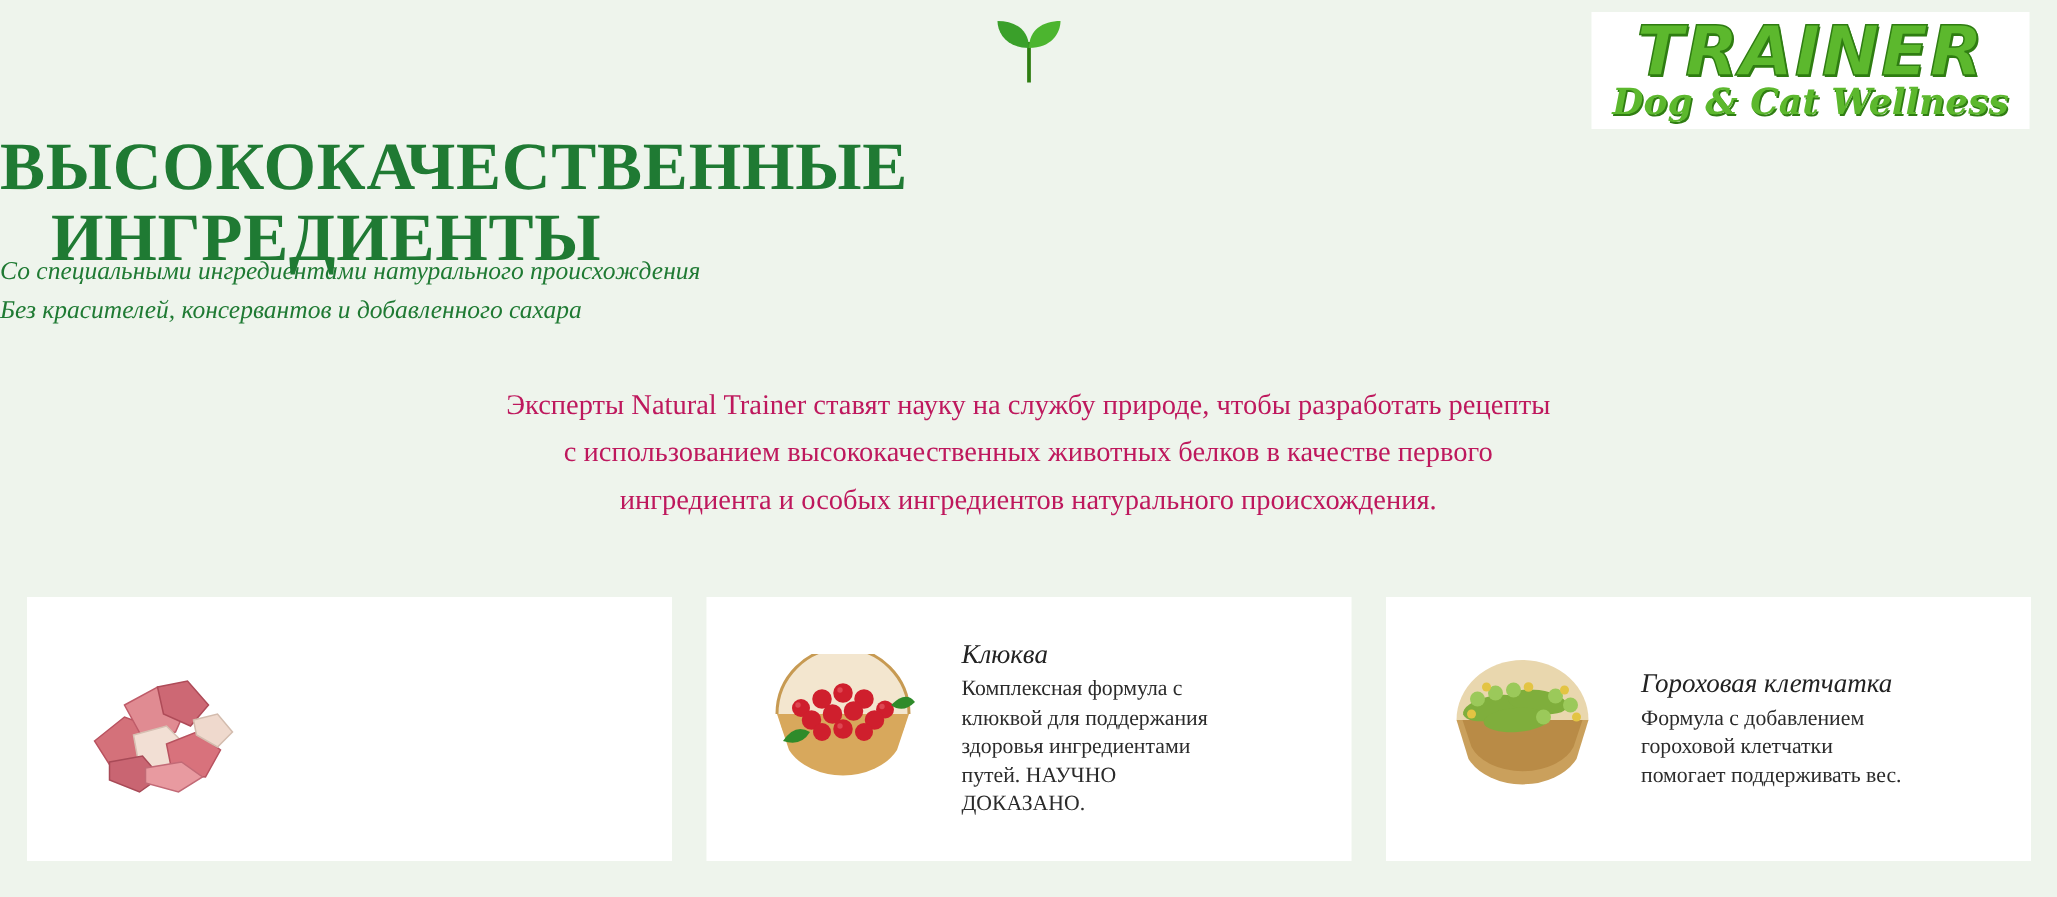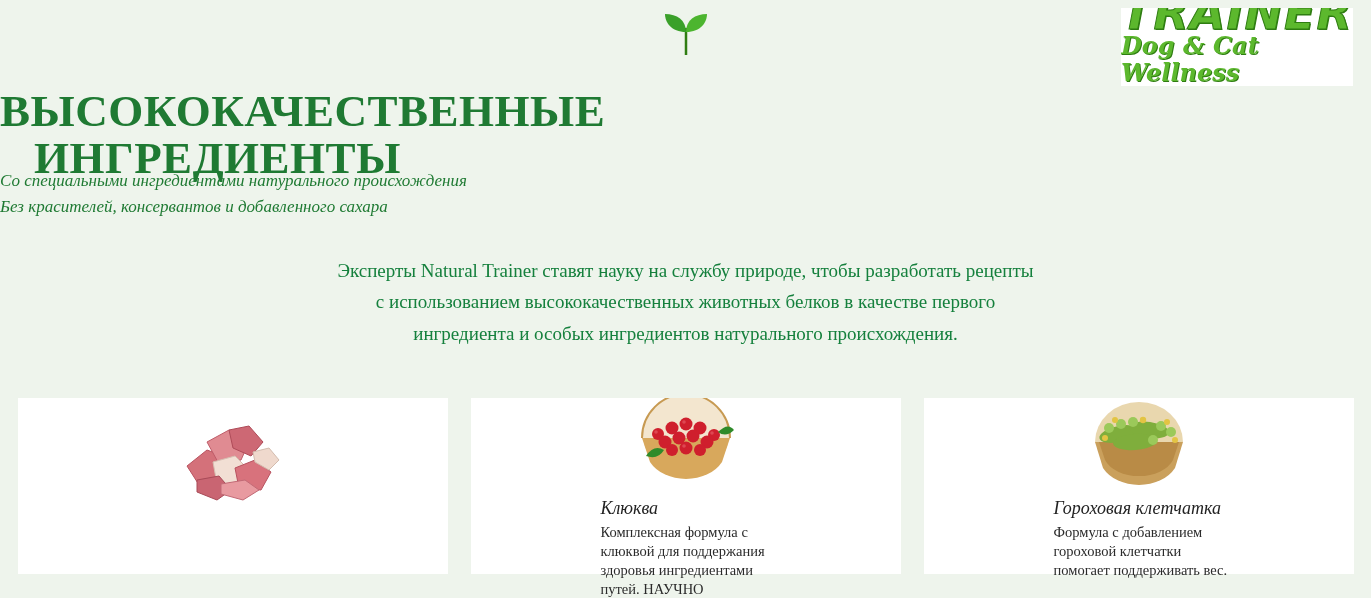--- a/index.html
+++ b/index.html
@@ -20,27 +20,27 @@
     width: 1371px;
     height: 598px;
     box-sizing: border-box;
   }
 
   
   .logo-box {
     position: absolute;
     top: 8px;
     right: 18px;
-    width: 232px;
+    width: 292px;
     height: 78px;
     background: #ffffff;
     display: flex;
     flex-direction: column;
     align-items: center;
-    justify-content: flex-end;
+    justify-content: center;
     overflow: hidden;
   }
   .logo-main {
     font-family: "DejaVu Sans", sans-serif;
     font-style: italic;
     font-weight: bold;
     font-size: 46px;
     letter-spacing: 1px;
     line-height: 0.95;
     color: #5cb82d;
@@ -102,21 +102,21 @@
     line-height: 1.5;
   }
 
   .intro {
     position: absolute;
     top: 236px;
     left: 50%;
     transform: translateX(-50%);
     width: 700px;
     text-align: center;
-    color: #15803d;
+    color: #be185d;
     font-size: 19px;
     line-height: 1.65;
   }
 
   
   .cards {
     position: absolute;
     top: 398px;
     left: 18px;
     width: 1336px;
@@ -124,21 +124,20 @@
     justify-content: space-between;
   }
   .card {
     width: 430px;
     height: 176px;
     background: #ffffff;
     display: flex;
     align-items: center;
     box-sizing: border-box;
     padding: 0 16px;
-    flex-direction: column;
   }
   .card-figure {
     width: 150px;
     min-width: 150px;
     height: 120px;
     display: flex;
     align-items: center;
     justify-content: center;
   }
   .card-body {

